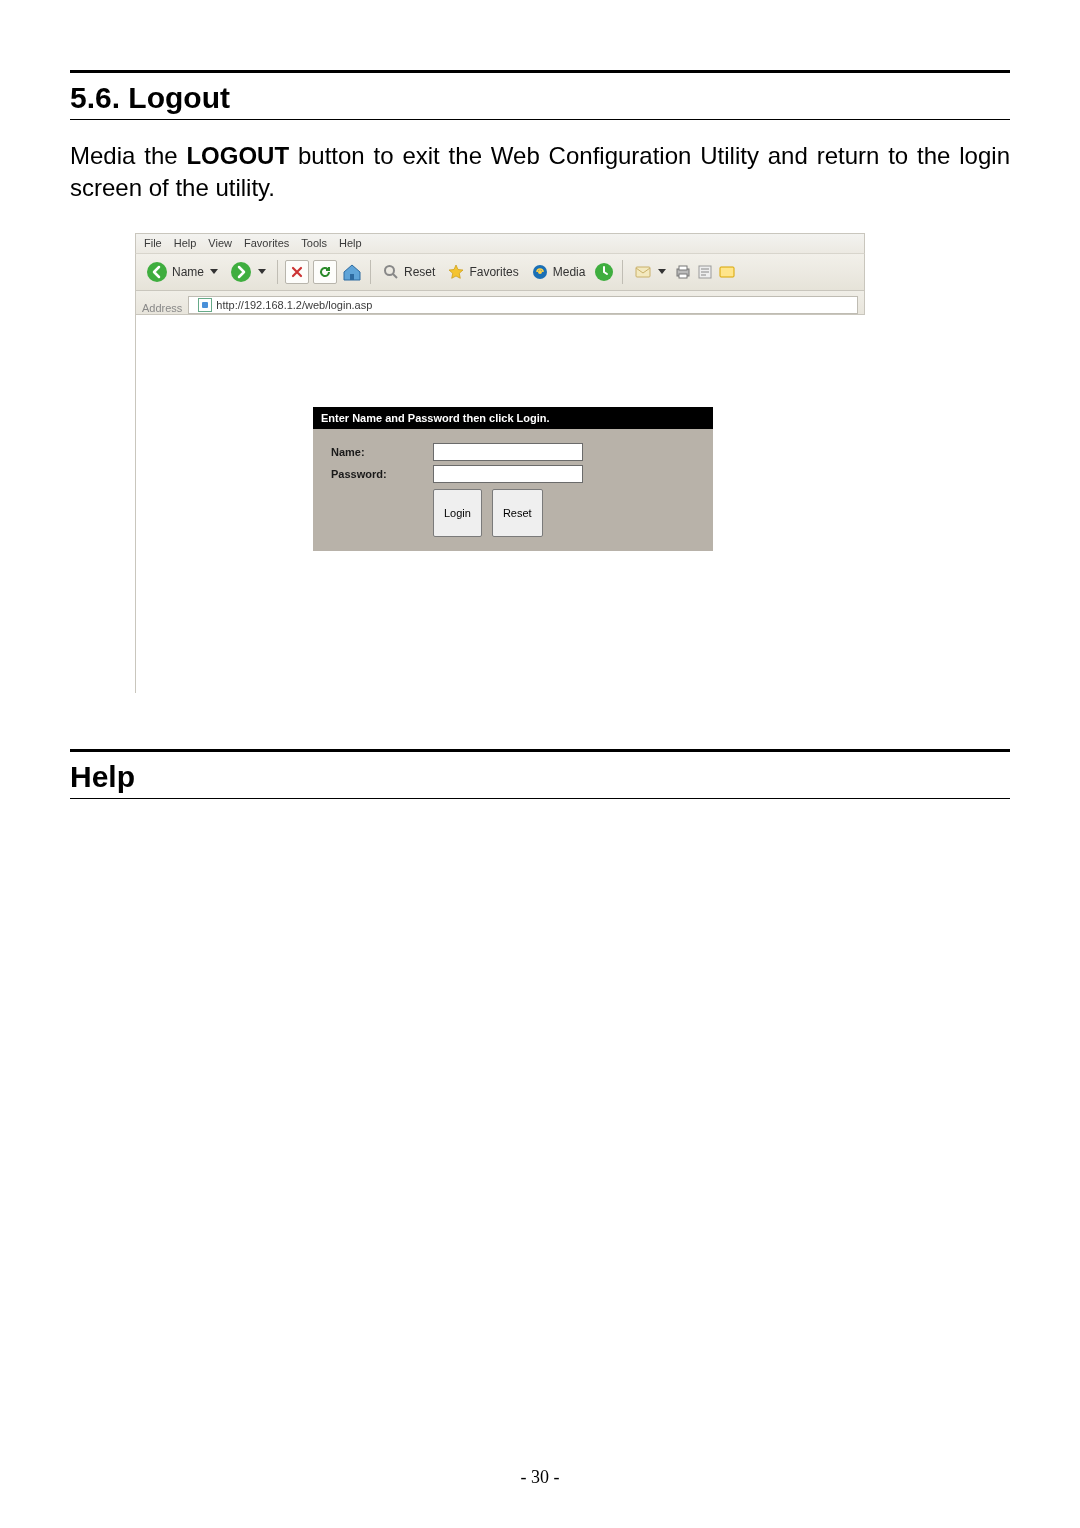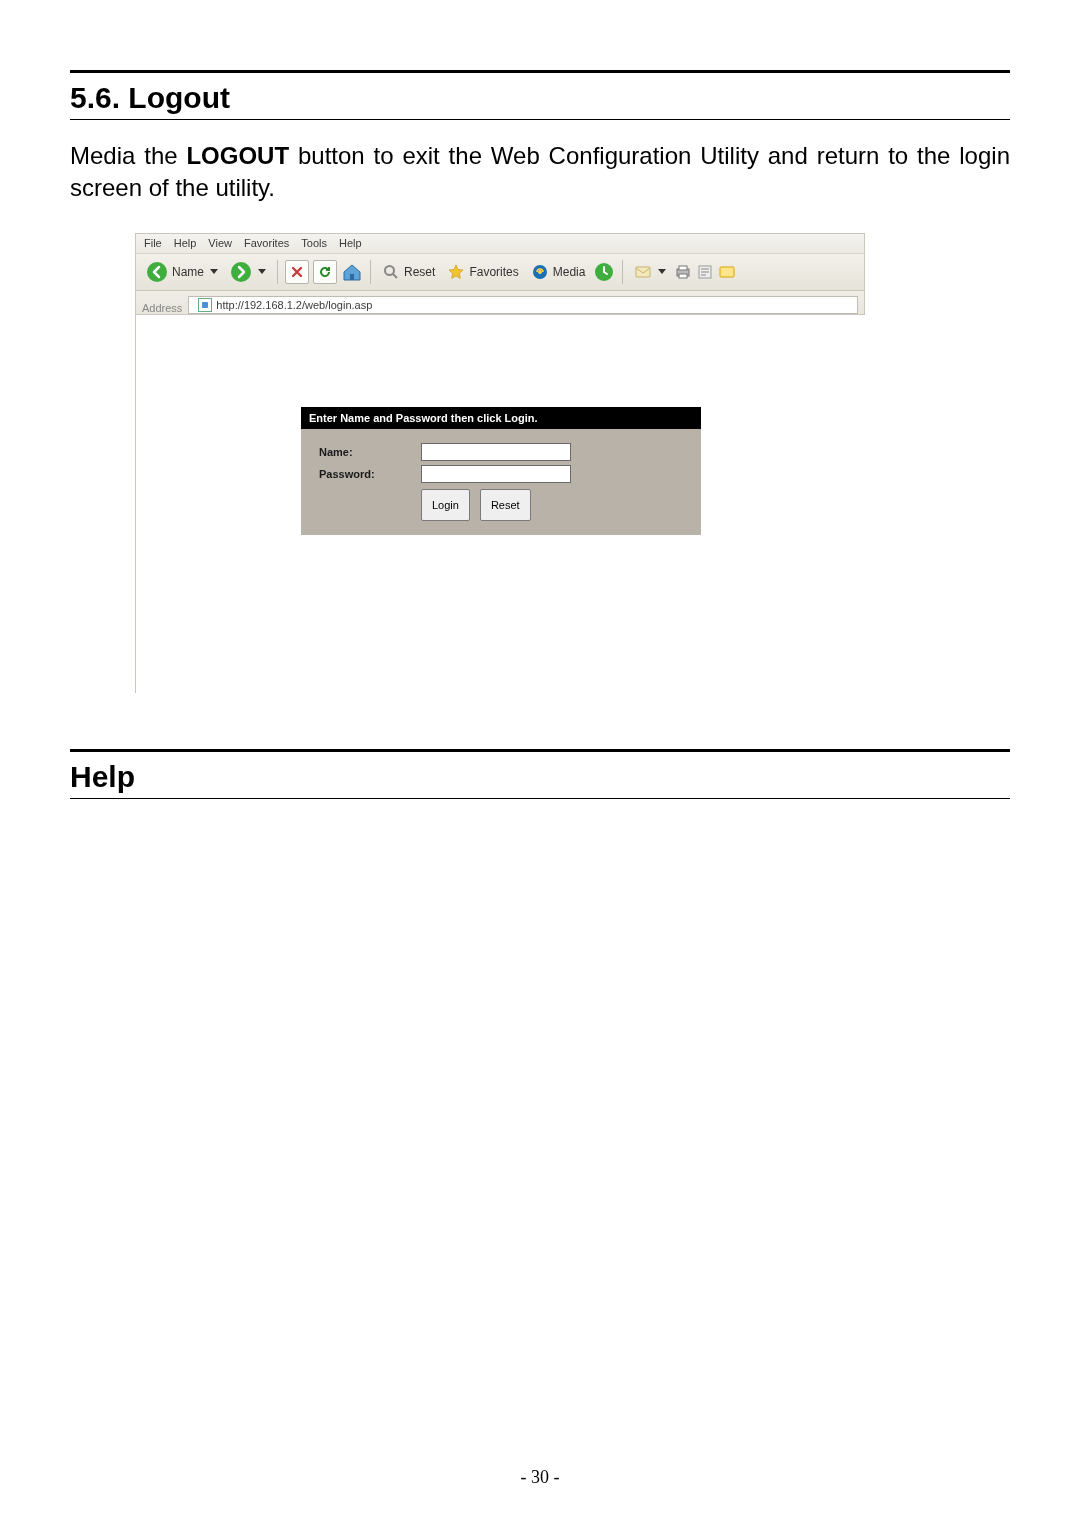--- a/index.html
+++ b/index.html
@@ -55,33 +55,33 @@
     flex: 1; background: #fff; border: 1px solid #bfbcb3; height: 18px;
     display: flex; align-items: center; gap: 4px; padding: 0 9px;
     color: #3a3a3a; font-size: 11px;
   }
   .page-icon { width: 14px; height: 14px; background: #fff; border: 1px solid #6a8; display: inline-flex; align-items: center; justify-content: center; }
   .page-icon::after { content: ""; width: 6px; height: 6px; background: #4a90d9; border-radius: 1px; }
 
   
   .ie-content { background: #fff; height: 378px; border: 1px solid #c9c6bd; border-top: 0; border-right: 0; border-bottom: 0; padding: 0; position: relative; }
   .login-panel {
-    position: absolute; left: 165px; top: 92px; width: 400px; background: #b8b2a9;
+    position: absolute; left: 177px; top: 92px; width: 400px; background: #b8b2a9;
     font-family: Tahoma, Arial, sans-serif;
   }
   .login-head { background: #000; color: #fff; font-size: 11px; font-weight: bold; padding: 5px 8px; }
   .login-body { padding: 14px 18px 10px 18px; }
   .login-row { display: flex; align-items: center; gap: 14px; margin-bottom: 4px; }
   .login-row label { width: 88px; font-size: 11px; font-weight: bold; color: #1a1a1a; }
   .login-row input[type=text], .login-row input[type=password] {
     width: 150px; height: 18px; border: 1px solid #6b6b6b; background: #fff; font-size: 11px; padding: 0 3px;
   }
   .login-btns { display: flex; gap: 10px; margin-left: 102px; margin-top: 6px; padding-bottom: 4px; }
   .login-btns button {
-    font-size: 11px; font-family: Tahoma, Arial, sans-serif; padding: 9px 10px;
+    font-size: 11px; font-family: Tahoma, Arial, sans-serif; padding: 17px 10px;
     background: #efefef; border: 1px solid #7a7a7a; border-radius: 2px; cursor: pointer;
   }
 
   
   .page-num { position: absolute; bottom: 40px; left: 0; right: 0; text-align: center; font-size: 18px; font-family: "Times New Roman", serif; }
 
   .sp-above-help { height: 56px; }
 </style>
 </head>
 <body>

